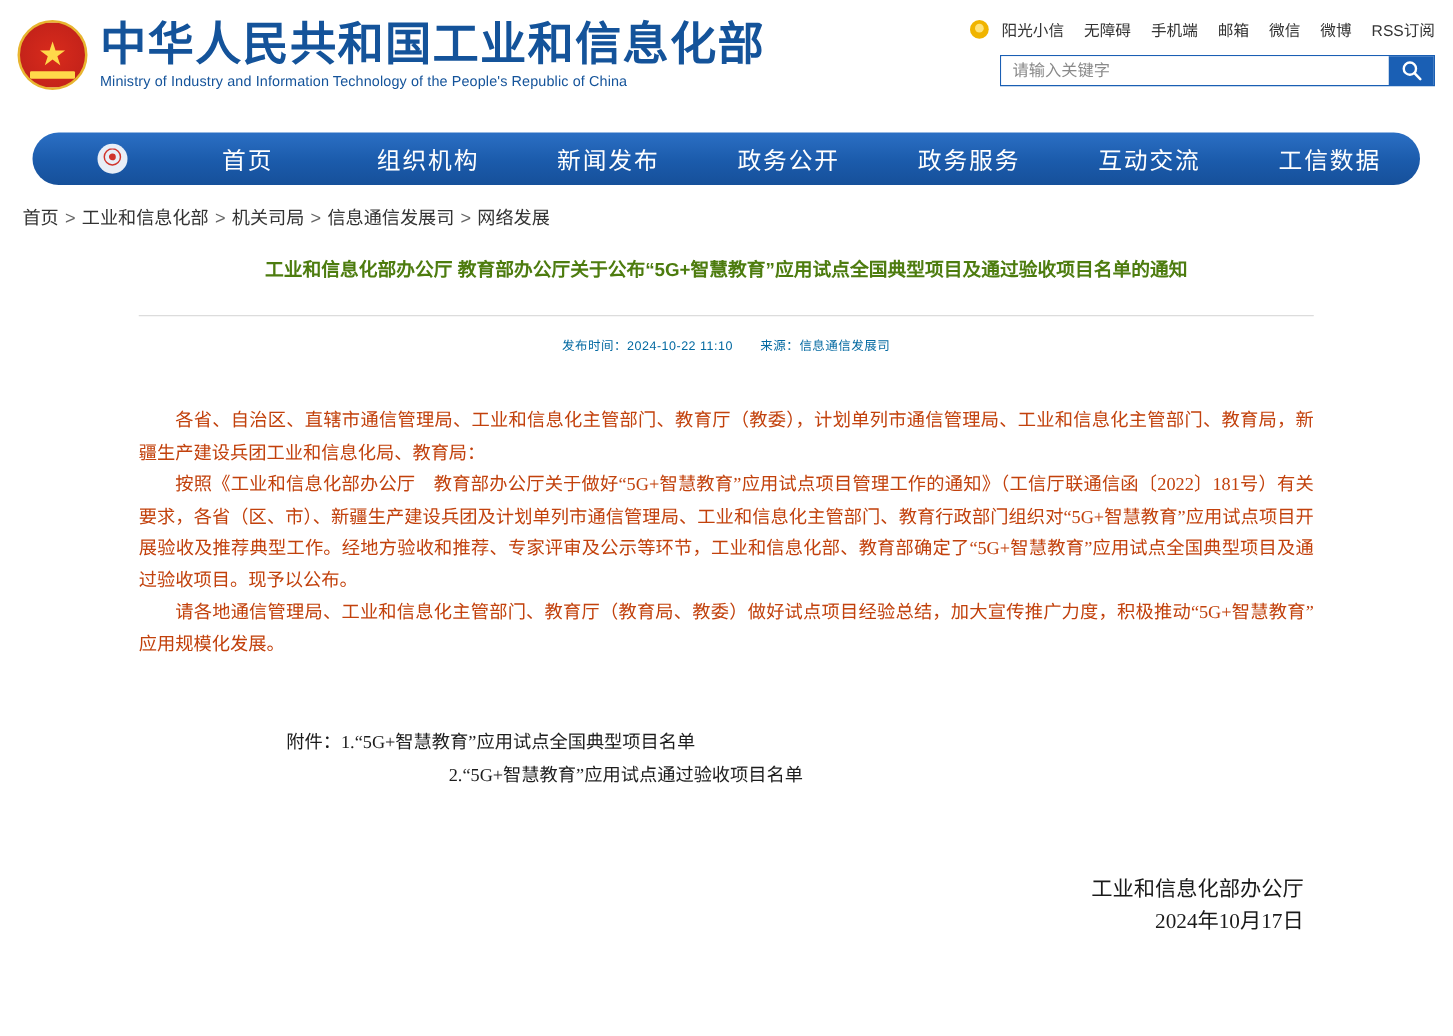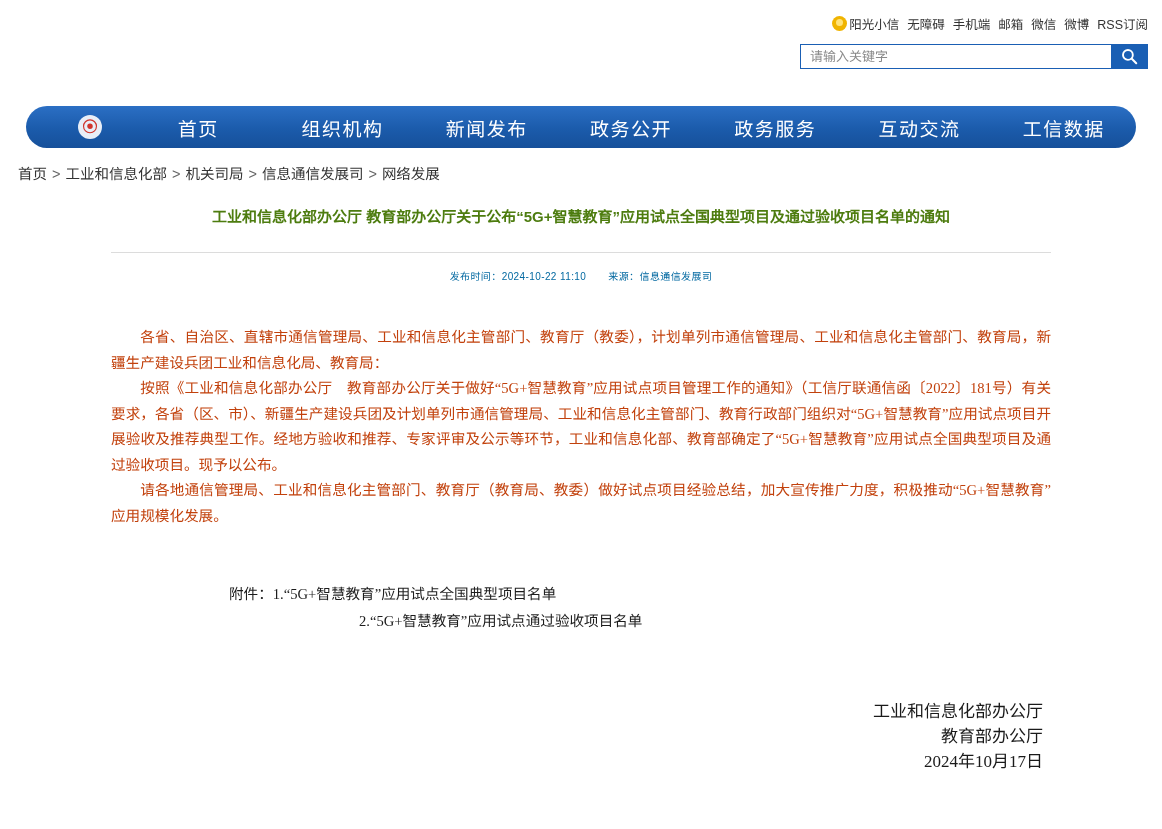--- a/index.html
+++ b/index.html
@@ -69,21 +69,21 @@
     margin-top: 3px;
     font-family: "Liberation Sans", sans-serif;
   }
 
   
   .toplinks {
     position: absolute;
     right: 14px; top: 14px;
     display: flex;
     align-items: center;
-    gap: 8px;
+    gap: 16px;
     font-size: 12.5px;
     color: #333;
   }
   .toplinks a { color: #333; text-decoration: none; white-space: nowrap; }
   .sun-icon {
     width: 15px; height: 15px;
     border-radius: 50%;
     background: #f0b400;
     display: inline-block;
     position: relative;
@@ -230,20 +230,27 @@
     line-height: 25px;
     font-family: "Liberation Serif", "DejaVu Serif", serif;
     padding-right: 8px;
   }
 </style>
 </head>
 <body>
 
 <div class="header">
 
+  <div class="brand">
+    <div class="emblem"></div>
+    <div class="brand-text">
+      <div class="brand-cn">中华人民共和国工业和信息化部</div>
+      <div class="brand-en">Ministry of Industry and Information Technology of the People's Republic of China</div>
+    </div>
+  </div>
 
   <div class="toplinks">
     <span class="sun-icon"></span>
     <a href="#">阳光小信</a>
     <a href="#">无障碍</a>
     <a href="#">手机端</a>
     <a href="#">邮箱</a>
     <a href="#">微信</a>
     <a href="#">微博</a>
     <a href="#">RSS订阅</a>
@@ -297,17 +304,16 @@
     <div class="l1">
       <span>附件：</span><a href="#" style="color:#1d1d1d;text-decoration:none;">1.“5G+智慧教育”应用试点全国典型项目名单</a>
     </div>
     <div class="l2">
       <a href="#" style="color:#1d1d1d;text-decoration:none;">2.“5G+智慧教育”应用试点通过验收项目名单</a>
     </div>
   </div>
 
   <div class="signoff">
     <div>工业和信息化部办公厅</div>
-    <div>教育部办公厅</div>
     <div>2024年10月17日</div>
   </div>
 
 </div>
 
 </body></html>

